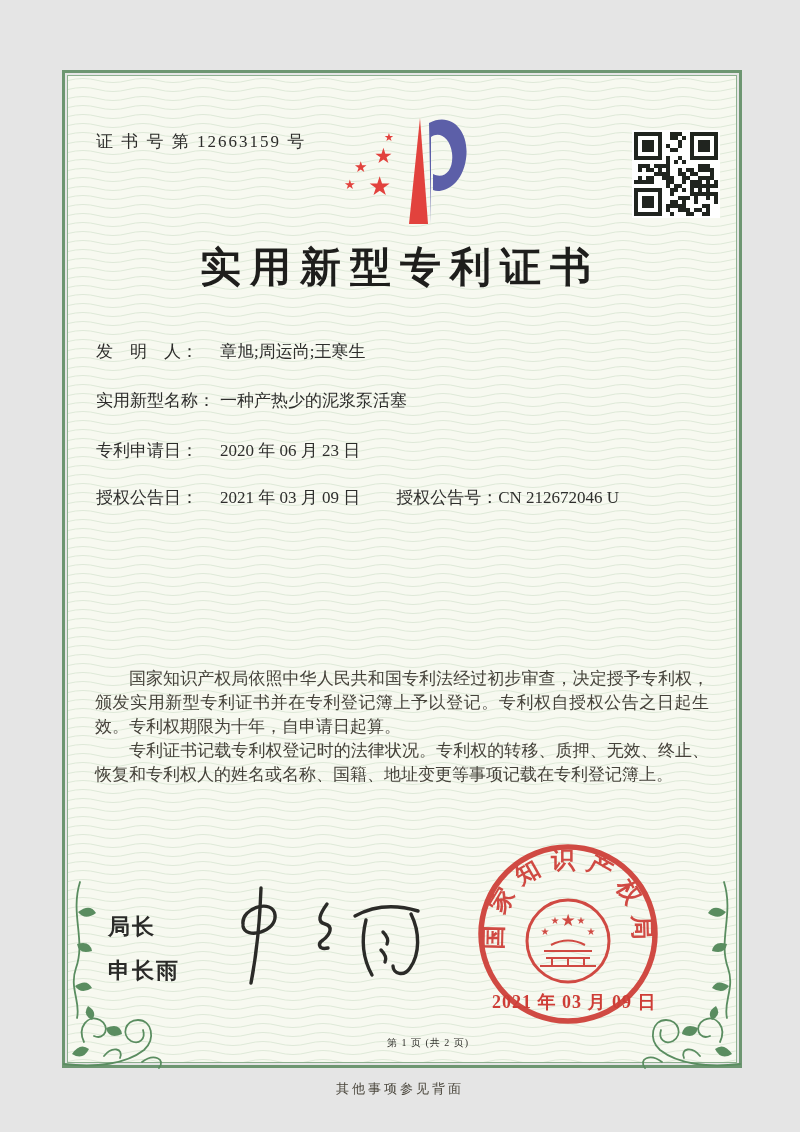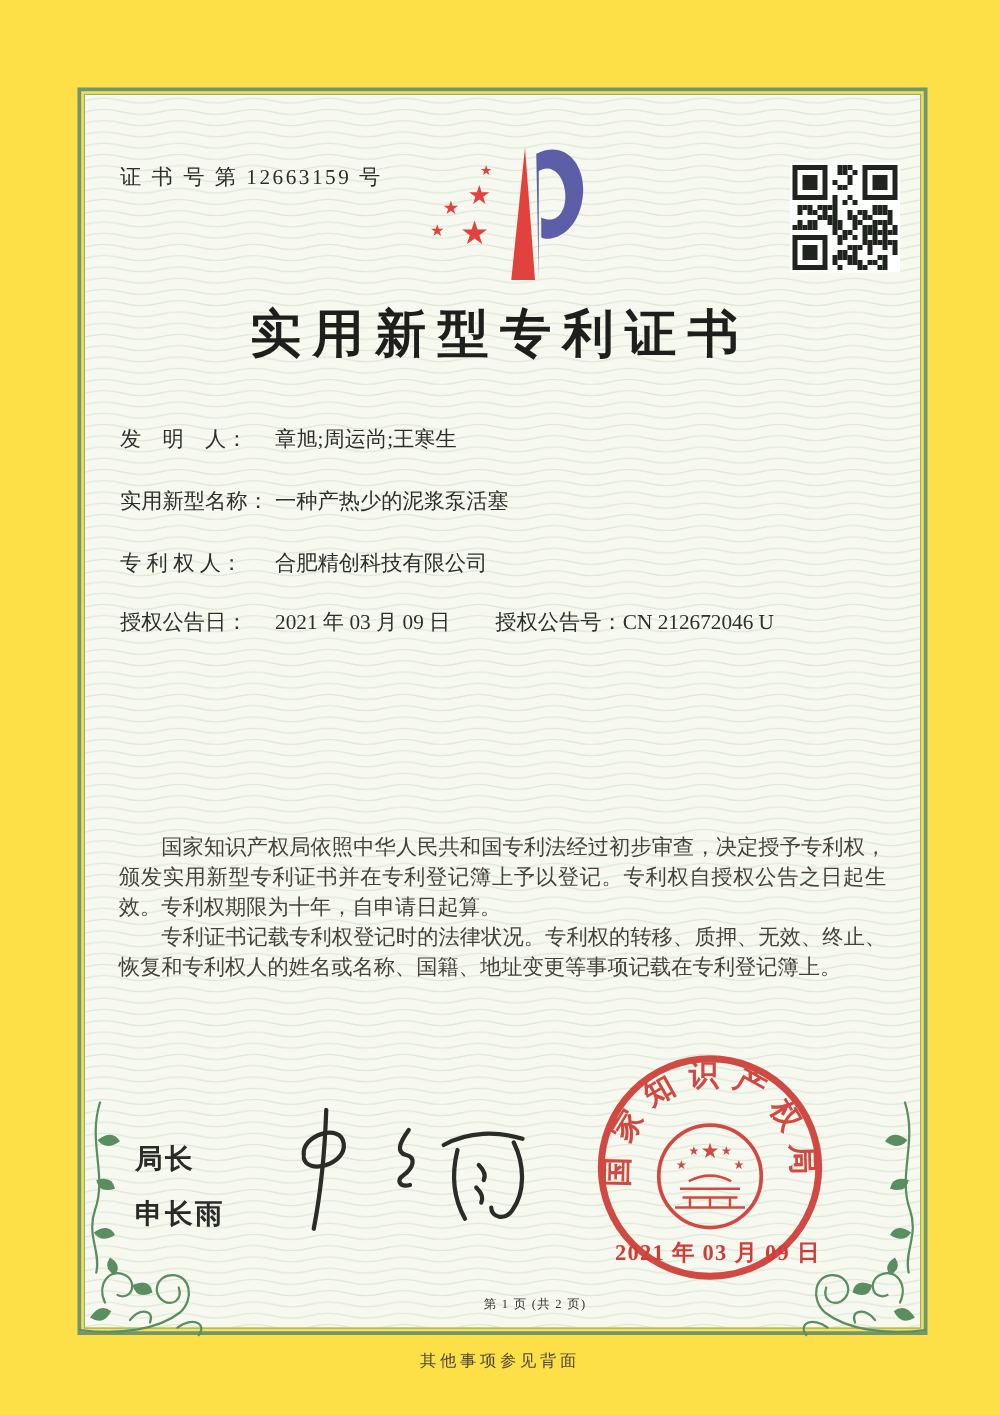--- a/index.html
+++ b/index.html
@@ -1,18 +1,18 @@
 <!DOCTYPE html>
 <html><head>
 <meta charset="utf-8">
 <style>
   * { margin:0; padding:0; box-sizing:border-box; }
   body { width:800px; height:1132px; background:#ffffff; position:relative;
          font-family:"Liberation Serif","DejaVu Serif",serif; overflow:hidden; }
-  .page { position:absolute; inset:0; background:#fde047; }
+  .page { position:absolute; inset:0; background:#e5e5e5; }
 
   
   .frame { position:absolute; left:62px; top:70px; right:58px; bottom:64px;
            border:3px solid #6d9671; z-index:1; }
   .frame-inner { position:absolute; inset:2px; border:1px solid #8db08f; overflow:hidden; }
   .guilloche { position:absolute; inset:0; width:100%; height:100%; }
 
   .content { position:absolute; inset:0; z-index:3; }
 
   .cert-no { position:absolute; left:96px; top:130px; font-size:17px; color:#2c2c2a;
@@ -273,23 +273,23 @@
 
     <div class="fields">
       <div class="frow mb2">
         <span class="lab">发　明　人：</span>
         <span class="val">章旭;周运尚;王寒生</span>
       </div>
       <div class="frow mb1">
         <span class="lab">实用新型名称：</span>
         <span class="val">一种产热少的泥浆泵活塞</span>
       </div>
-      <div class="frow mb5">
-        <span class="lab">专 利 权 人：</span>
-        <span class="val">合肥精创科技有限公司</span>
+      <div class="frow mb4">
+        <span class="lab">专利申请日：</span>
+        <span class="val">2020 年 06 月 23 日</span>
       </div>
       <div class="frow">
         <span class="lab">授权公告日：</span>
         <span class="val">2021 年 03 月 09 日</span>
         <span class="pair2">
           <span class="lab2">授权公告号：</span>
           <span class="val">CN 212672046 U</span>
         </span>
       </div>
     </div>

